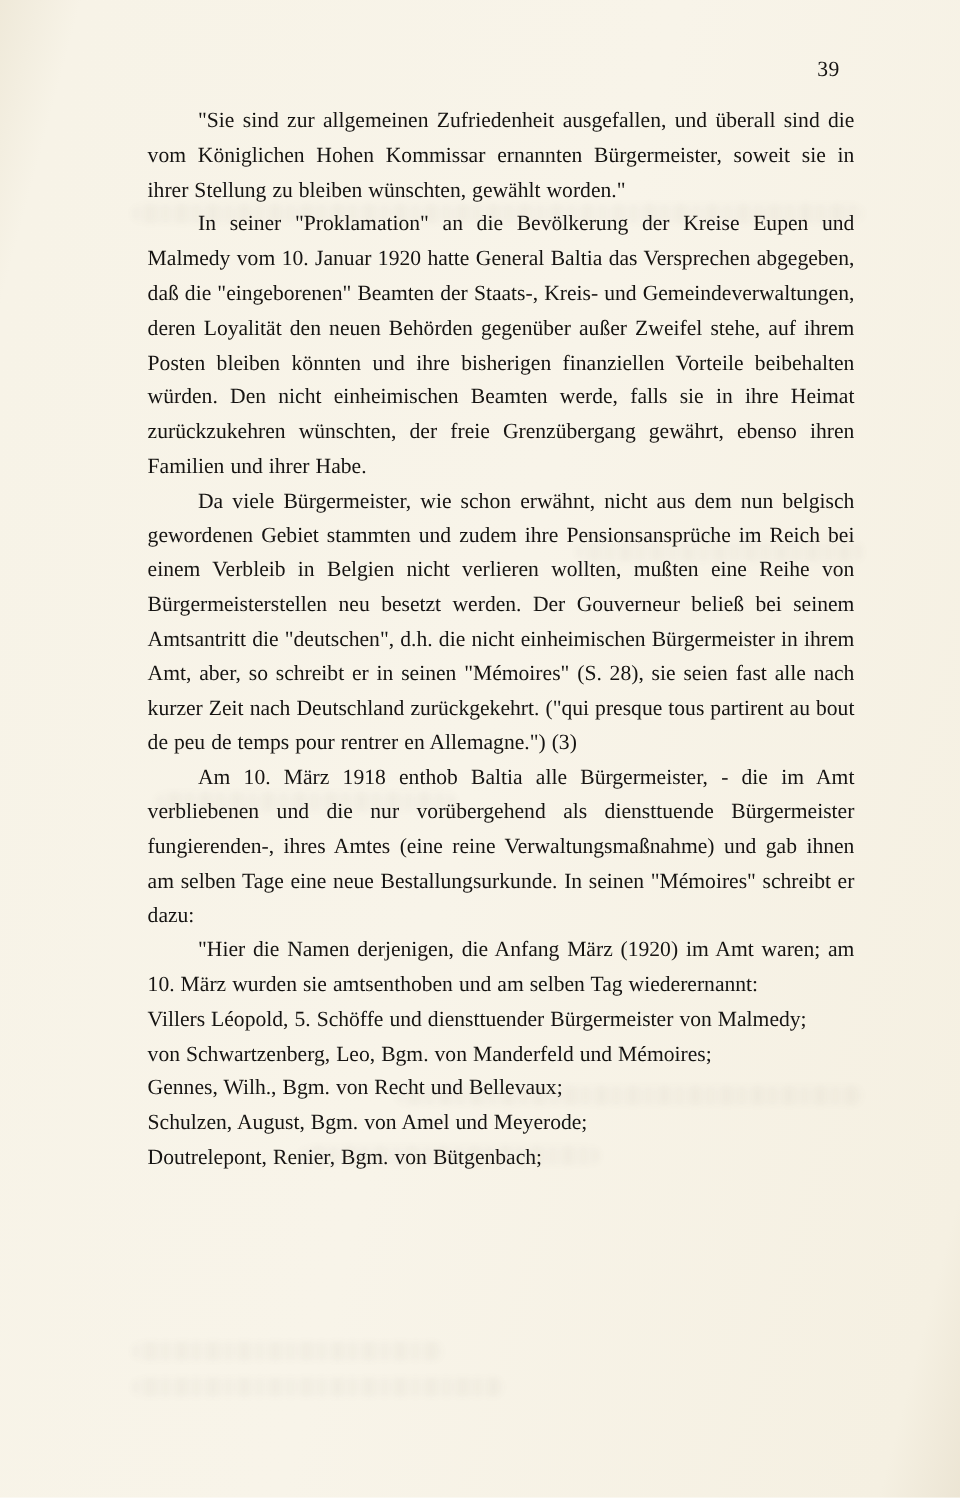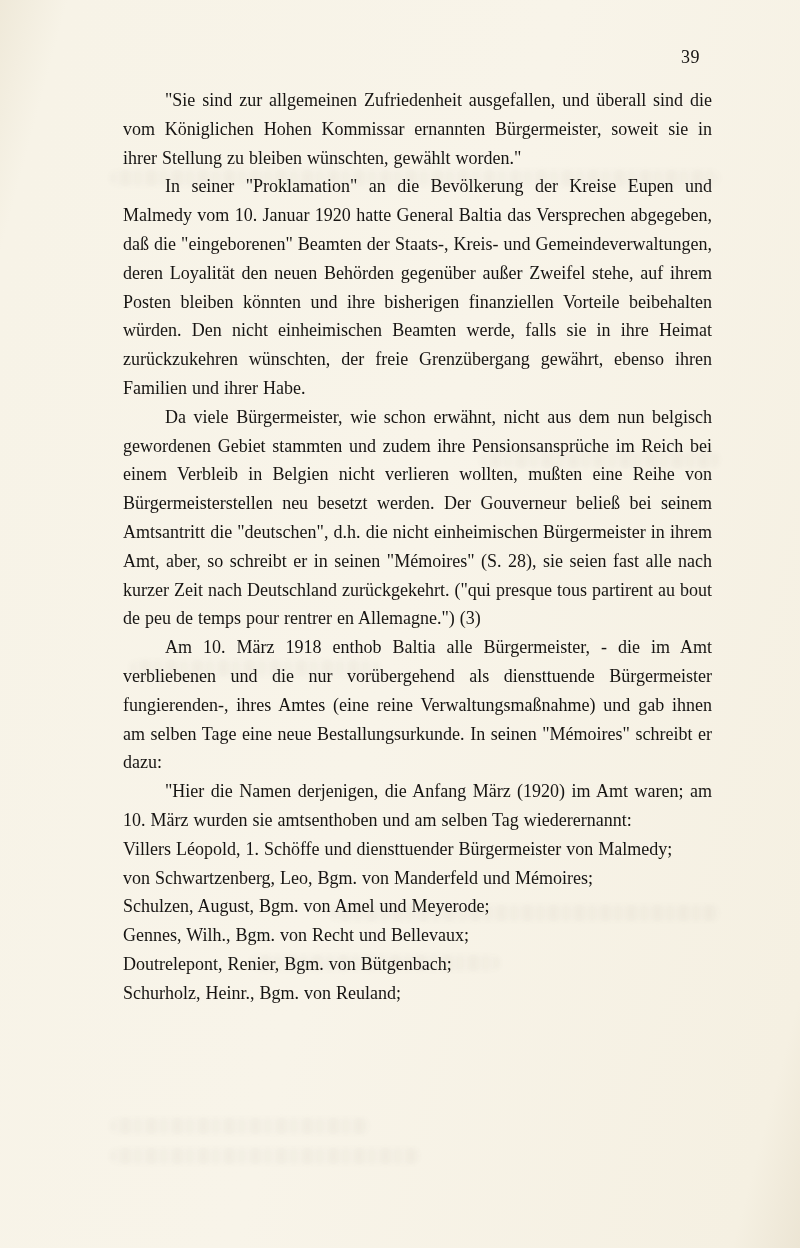--- a/index.html
+++ b/index.html
@@ -87,21 +87,20 @@
 <div class="page">
 
   <div class="page-number">39</div>
 
   <div class="text-block">
     <p class="para indent">"Sie sind zur allgemeinen Zufriedenheit ausgefallen, und überall sind die vom Königlichen Hohen Kommissar ernannten Bürgermeister, soweit sie in ihrer Stellung zu bleiben wünschten, gewählt worden."</p>
     <p class="para indent">In seiner "Proklamation" an die Bevölkerung der Kreise Eupen und Malmedy vom 10. Januar 1920 hatte General Baltia das Versprechen abgegeben, daß die "eingeborenen" Beamten der Staats-, Kreis- und Gemeindeverwaltungen, deren Loyalität den neuen Behörden gegenüber außer Zweifel stehe, auf ihrem Posten bleiben könnten und ihre bisherigen finanziellen Vorteile beibehalten würden. Den nicht einheimischen Beamten werde, falls sie in ihre Heimat zurückzukehren wünschten, der freie Grenzübergang gewährt, ebenso ihren Familien und ihrer Habe.</p>
     <p class="para indent">Da viele Bürgermeister, wie schon erwähnt, nicht aus dem nun belgisch gewordenen Gebiet stammten und zudem ihre Pensionsansprüche im Reich bei einem Verbleib in Belgien nicht verlieren wollten, mußten eine Reihe von Bürgermeisterstellen neu besetzt werden. Der Gouverneur beließ bei seinem Amtsantritt die "deutschen", d.h. die nicht einheimischen Bürgermeister in ihrem Amt, aber, so schreibt er in seinen "Mémoires" (S. 28), sie seien fast alle nach kurzer Zeit nach Deutschland zurückgekehrt. ("qui presque tous partirent au bout de peu de temps pour rentrer en Allemagne.") (3)</p>
     <p class="para indent">Am 10. März 1918 enthob Baltia alle Bürgermeister, - die im Amt verbliebenen und die nur vorübergehend als diensttuende Bürgermeister fungierenden-, ihres Amtes (eine reine Verwaltungsmaßnahme) und gab ihnen am selben Tage eine neue Bestallungsurkunde. In seinen "Mémoires" schreibt er dazu:</p>
     <p class="para indent">"Hier die Namen derjenigen, die Anfang März (1920) im Amt waren; am 10. März wurden sie amtsenthoben und am selben Tag wiederernannt:</p>
-    <p class="para flush">Villers Léopold, 1. Schöffe und diensttuender Bürgermeister von Malmedy;</p>
+    <p class="para flush">Villers Léopold, 5. Schöffe und diensttuender Bürgermeister von Malmedy;</p>
     <p class="para flush">von Schwartzenberg, Leo, Bgm. von Manderfeld und Mémoires;</p>
+    <p class="para flush">Gennes, Wilh., Bgm. von Recht und Bellevaux;</p>
     <p class="para flush">Schulzen, August, Bgm. von Amel und Meyerode;</p>
-    <p class="para flush">Gennes, Wilh., Bgm. von Recht und Bellevaux;</p>
     <p class="para flush">Doutrelepont, Renier, Bgm. von Bütgenbach;</p>
-    <p class="para flush">Schurholz, Heinr., Bgm. von Reuland;</p>
   </div>
 
 </div>
 
 </body></html>

